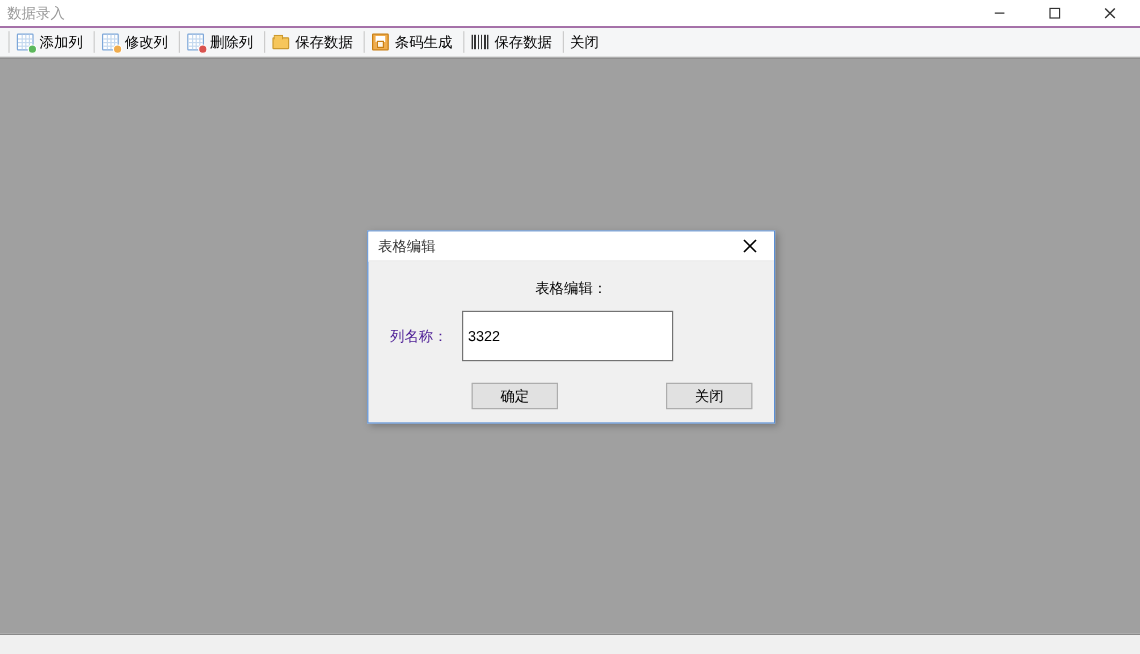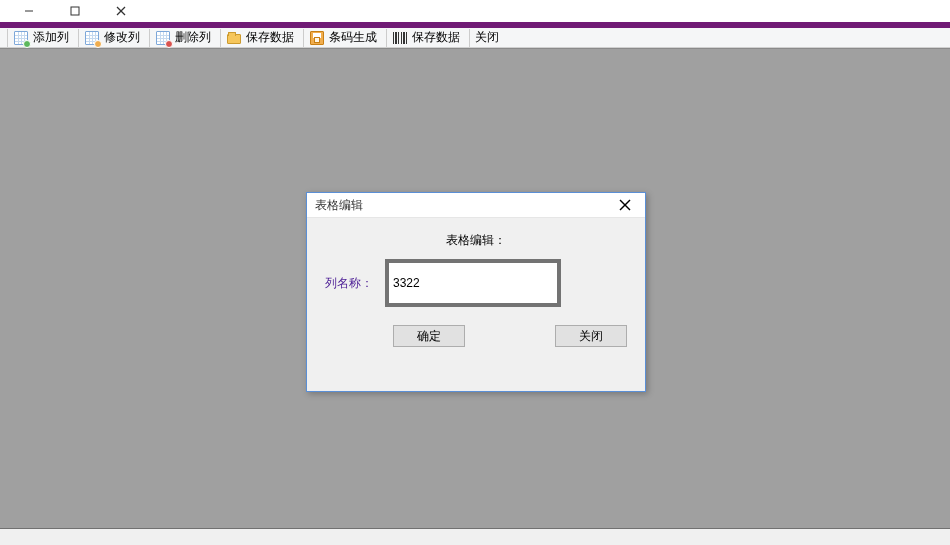--- a/index.html
+++ b/index.html
@@ -28,21 +28,21 @@
       display: flex;
       align-items: center;
       justify-content: center;
       color: #555;
       cursor: pointer;
     }
     .winbtn svg { pointer-events: none; }
     .toolbar {
       height: 26px;
       background: #f5f6f7;
-      border-top: 6px solid #701a75;
+      border-top: 1px solid #701a75;
       border-bottom: 1px solid #d0d0d0;
       display: flex;
       align-items: center;
       padding: 0 4px;
       gap: 0;
     }
     .tb-sep {
       width: 1px;
       height: 18px;
       background: #ccc;
@@ -116,21 +116,21 @@
       height: 17px;
       background: #f0f0f0;
       border-top: 1px solid #717171;
     }
     
     .dialog {
       position: absolute;
       left: 306px;
       top: 143px;
       width: 340px;
-      height: 200px;
+      height: 161px;
       background: #f0f0f0;
       border: 1px solid #5a8fd6;
       box-shadow: 2px 2px 6px rgba(0,0,0,0.25);
     }
     .dlg-titlebar {
       height: 25px;
       background: #fff;
       display: flex;
       align-items: center;
       padding-left: 8px;
@@ -154,21 +154,21 @@
     .dlg-row {
       display: flex;
       align-items: center;
       gap: 6px;
       margin-bottom: 18px;
     }
     .dlg-label { width: 54px; text-align: left; color:#4c1d95; }
     .dlg-input {
       flex: 0 0 176px;
       height: 21px;
-      border: 4px solid #737373;
+      border: 1px solid #737373;
       background: #fff;
       padding: 20px 4px;
       font-family: inherit;
       font-size: 12px;
       outline: none;
     }
     .dlg-buttons {
       display: flex;
       gap: 90px;
       padding-left: 68px;
@@ -180,20 +180,21 @@
       border: 1px solid #adadad;
       font-family: inherit;
       font-size: 12px;
       cursor: pointer;
     }
   </style>
 </head>
 <body>
 
 <div class="titlebar">
+  <span class="titlebar-text">数据录入</span>
   <div class="winbtn">
     <svg width="10" height="10" viewBox="0 0 10 10">
         <line x1="1" y1="5" x2="9" y2="5" stroke="#333" stroke-width="1"></line>
       </svg>
   </div>
   <div class="winbtn">
     <svg width="10" height="10" viewBox="0 0 10 10">
         <rect x="1" y="1" width="8" height="8" fill="none" stroke="#333" stroke-width="1"></rect>
       </svg>
   </div>

